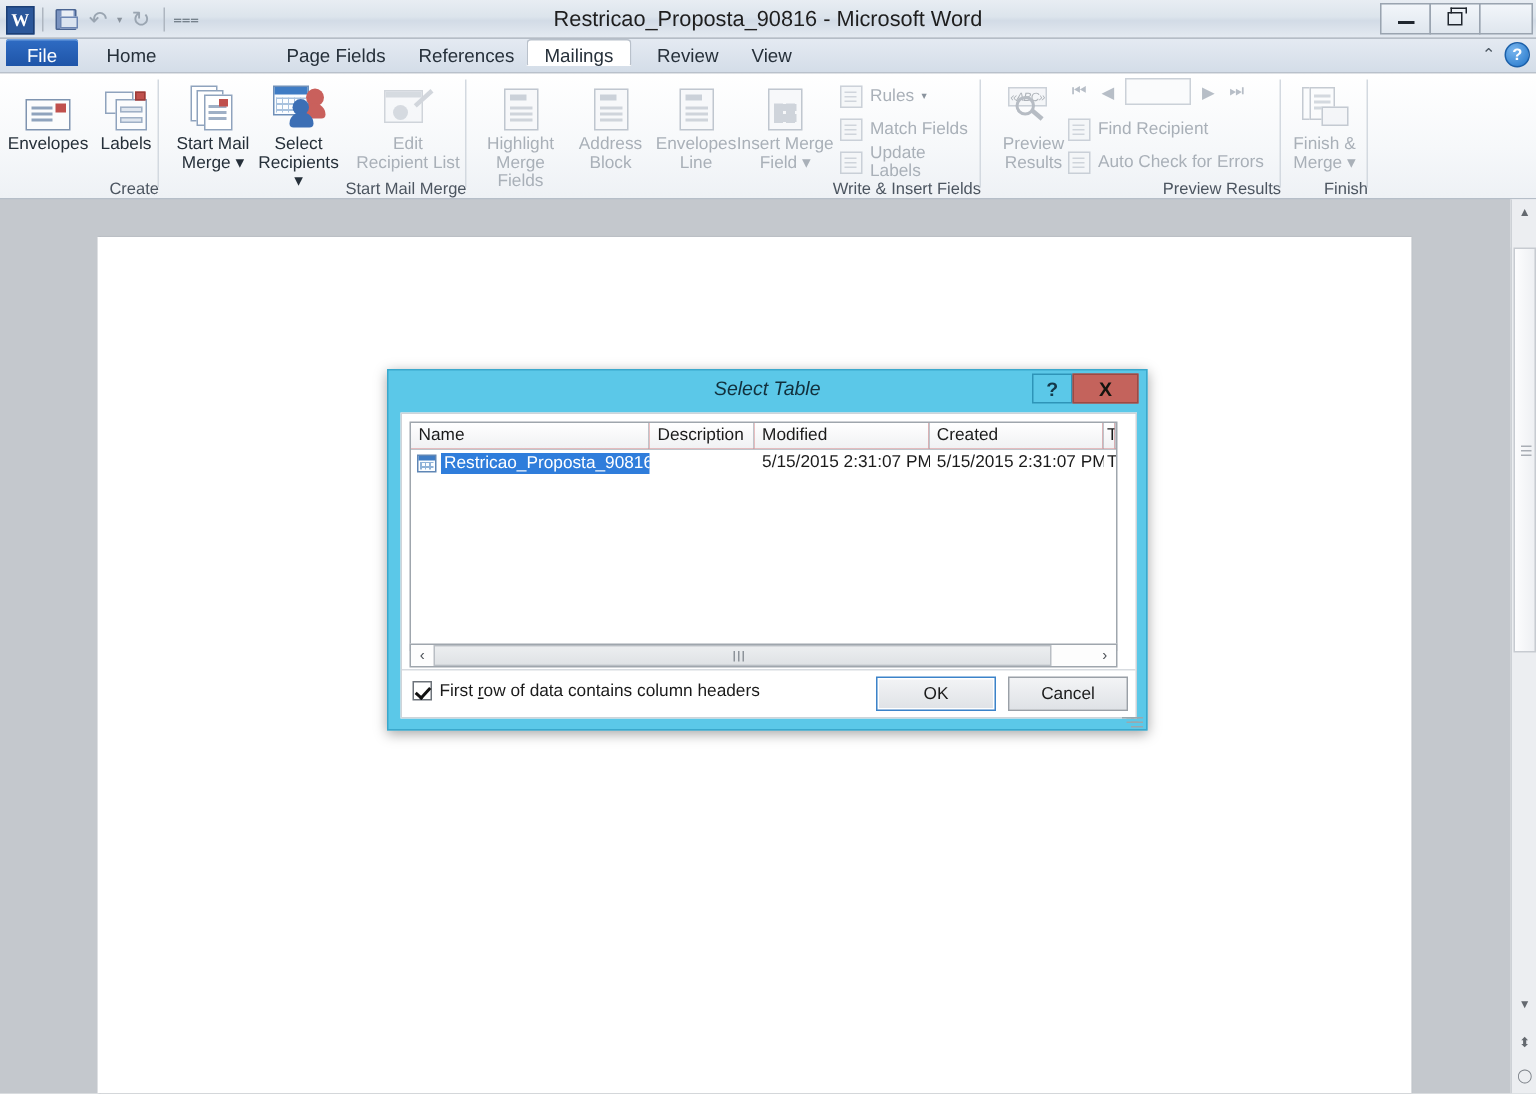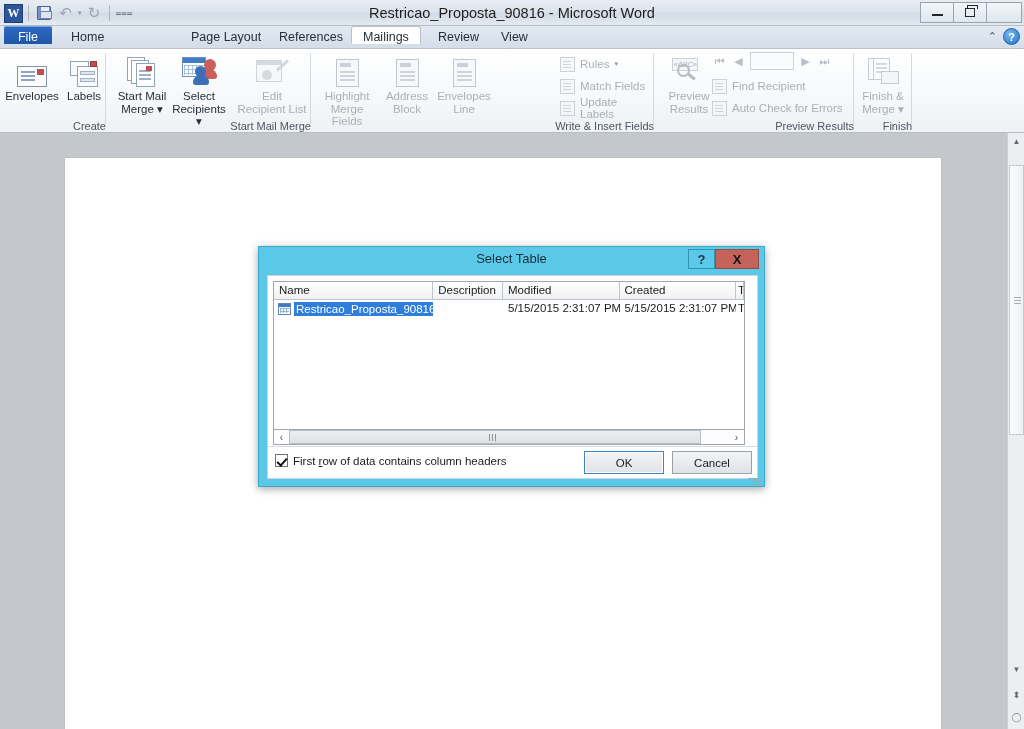--- a/index.html
+++ b/index.html
@@ -189,21 +189,21 @@
 
   
   .dialog{
     position:absolute; left:258px; top:246px; width:507px; height:241px;
     background:#5bc8e8;
     border:1px solid #3aa8cc;
     box-shadow:0 2px 8px rgba(0,0,0,.35);
   }
   .dlg-title{
     position:absolute; left:0; top:0; width:100%; height:24px; line-height:24px;
-    text-align:center; font-size:13px; color:#12303c;
+    text-align:center; font-size:13px; color:#12303c;font-style:italic;
   }
   .dlg-btns{ position:absolute; right:5px; top:2px; display:flex; }
   .dlg-help{
     width:27px;height:20px;border:1px solid #2e94b8;background:#5bc8e8;
     color:#14394a;font-weight:bold;font-size:13px;
     display:flex;align-items:center;justify-content:center;
   }
   .dlg-close{
     width:44px;height:20px;border:1px solid #9b4a44;background:#c4635c;
     color:#14140f;font-weight:bold;font-size:13px;
@@ -292,21 +292,21 @@
         <i class="mxglyph"></i>
       </div>
     <div class="winbtn close"></div>
   </div>
 </div>
 
 <div class="tabstrip">
   <div class="tab file" style="left:4px;width:48px;text-align:center;padding:0;">File</div>
   <div class="tab" style="left:60px;">Home</div>
   <div class="tab" style="left:125px;margin-top:27px;">Insert</div>
-  <div class="tab" style="left:180px;">Page Layout</div>
+  <div class="tab" style="left:180px;">Page Fields</div>
   <div class="tab" style="left:268px;">References</div>
   <div class="tab active" style="left:351px;">Mailings</div>
   <div class="tab" style="left:427px;">Review</div>
   <div class="tab" style="left:490px;">View</div>
 
   <div class="ribhelp">
     <div class="chev">⌃</div>
     <div class="helpbtn">?</div>
   </div>
 </div>
@@ -392,20 +392,27 @@
         </div>
       <span>Address</span><br>
       <span>Block</span>
     </div>
     <div class="bigbtn dis" style="left:122px;">
       <div class="ic">
           <span class="ic-page"></span>
         </div>
       <span>Envelopes</span><br>
       <span>Line</span>
+    </div>
+    <div class="bigbtn dis" style="left:175px;width:75px;">
+      <div class="ic">
+          <span class="ic-fld"></span>
+        </div>
+      <span>Insert Merge</span><br>
+      <span>Field ▾</span>
     </div>
 
     <div class="smallbtn dis" style="left:249px;top:5px;">
       <span class="ic-mini"></span>
       <span>Rules</span>
       <span class="tinyarrow">▾</span>
     </div>
     <div class="smallbtn dis" style="left:249px;top:27px;">
       <span class="ic-mini"></span>
       <span>Match Fields</span>

